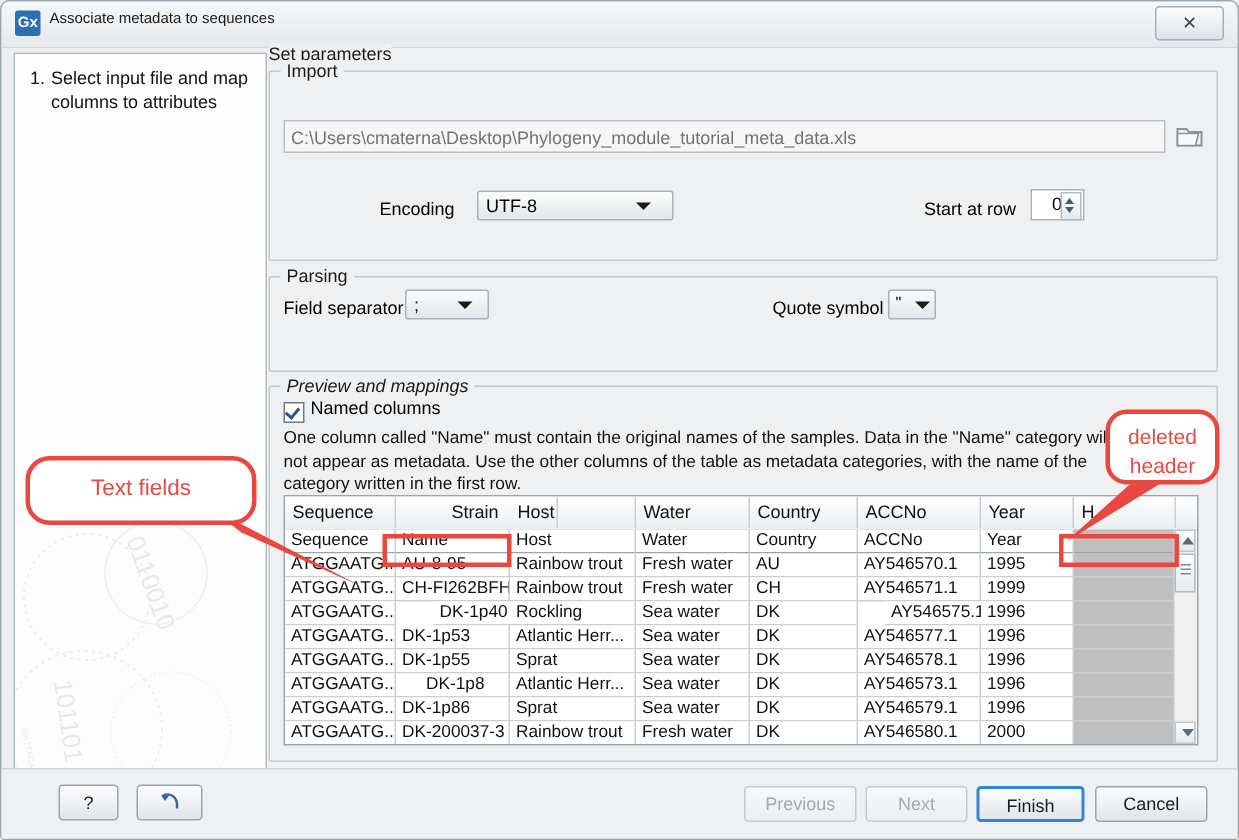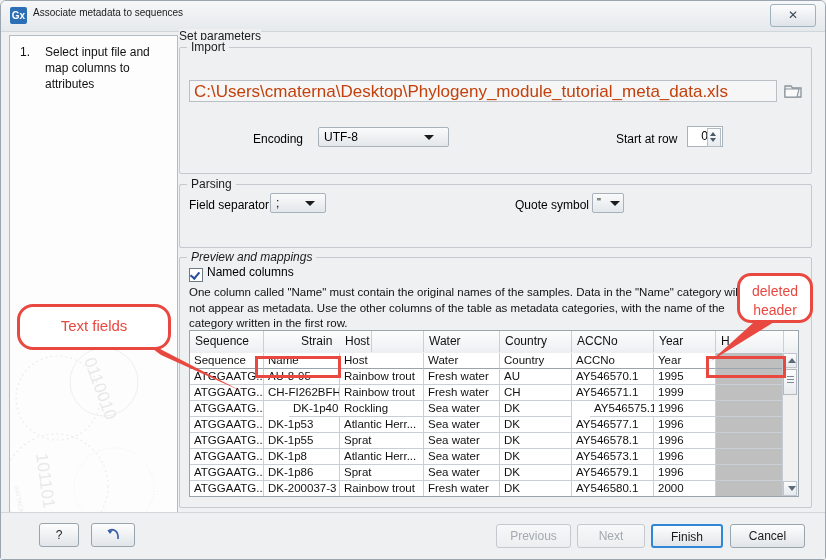--- a/index.html
+++ b/index.html
@@ -48,43 +48,43 @@
   }
   #watermark{
     position:absolute;left:-14px;top:300px;width:200px;height:230px;
     opacity:.45;pointer-events:none;
   }
   #step1{
     position:absolute;left:10px;top:8px;width:150px;
     font-size:12px;line-height:16px;color:#111;
   }
   #step1 .num{position:absolute;left:0;top:0;}
-  #step1 .txt{display:block;margin-left:25px;}
+  #step1 .txt{display:block;margin-left:14px;}
 
   
   #right{
     position:absolute;left:178px;top:28px;width:640px;height:484px;
   }
   .legend{
     position:absolute;font-size:12px;color:#1b1b1b;background:#eff0f1;
     padding:0 4px;
   }
   .groupbox{
     position:absolute;border:1px solid #c3c9ce;border-radius:2px;
     background:#eff0f1;
   }
 
   
   #grp-import{left:0;top:18px;width:631px;height:125px;}
   #lbl-import{left:8px;top:11px;}
   #path-field{
     position:absolute;left:10px;top:51px;width:588px;height:22px;
     background:#f6f6f6;border:1px solid #b9bfc5;
-    font-size:17px;line-height:22px;padding-left:4px;
-    box-sizing:border-box;color:#c2410c;white-space:nowrap;overflow:hidden;
+    font-size:12px;line-height:22px;padding-left:4px;
+    box-sizing:border-box;color:#737373;white-space:nowrap;overflow:hidden;
   }
   #browse-icon{position:absolute;left:604px;top:52px;width:20px;height:20px;}
   #lbl-encoding{position:absolute;left:74px;top:103px;font-size:12px;}
   #encoding-select{
     position:absolute;left:139px;top:98px;width:131px;height:20px;
     background:linear-gradient(#fafbfb,#e3e7eb);
     border:1px solid #a9b2ba;border-radius:2px;
     font-size:12px;line-height:19px;padding-left:5px;box-sizing:border-box;
   }
   #encoding-arrow{position:absolute;left:245px;top:106px;}
@@ -361,21 +361,21 @@
             <div class="c" style="left: 74px; width: 76px;">DK-1p55</div>
             <div class="c" style="left: 150px; width: 84px;">Sprat</div>
             <div class="c" style="left: 234px; width: 76px;">Sea water</div>
             <div class="c" style="left: 310px; width: 72px;">DK</div>
             <div class="c" style="left: 382px; width: 82px;">AY546578.1</div>
             <div class="c" style="left: 464px; width: 62px;">1996</div>
             <div class="c dis" style="left: 526px; width: 68px;"></div>
           </div>
           <div class="row" style="top: 96px;">
             <div class="c" style="left: 0px; width: 74px;">ATGGAATG...</div>
-            <div class="c" style="left: 74px; width: 76px;">DK-1p8</div>
+            <div class="c" style="left: 74px; width: 76px; text-align: center;">DK-1p8</div>
             <div class="c" style="left: 150px; width: 84px;">Atlantic Herr...</div>
             <div class="c" style="left: 234px; width: 76px;">Sea water</div>
             <div class="c" style="left: 310px; width: 72px;">DK</div>
             <div class="c" style="left: 382px; width: 82px;">AY546573.1</div>
             <div class="c" style="left: 464px; width: 62px;">1996</div>
             <div class="c dis" style="left: 526px; width: 68px;"></div>
           </div>
           <div class="row" style="top: 112px;">
             <div class="c" style="left: 0px; width: 74px;">ATGGAATG...</div>
             <div class="c" style="left: 74px; width: 76px;">DK-1p86</div>

